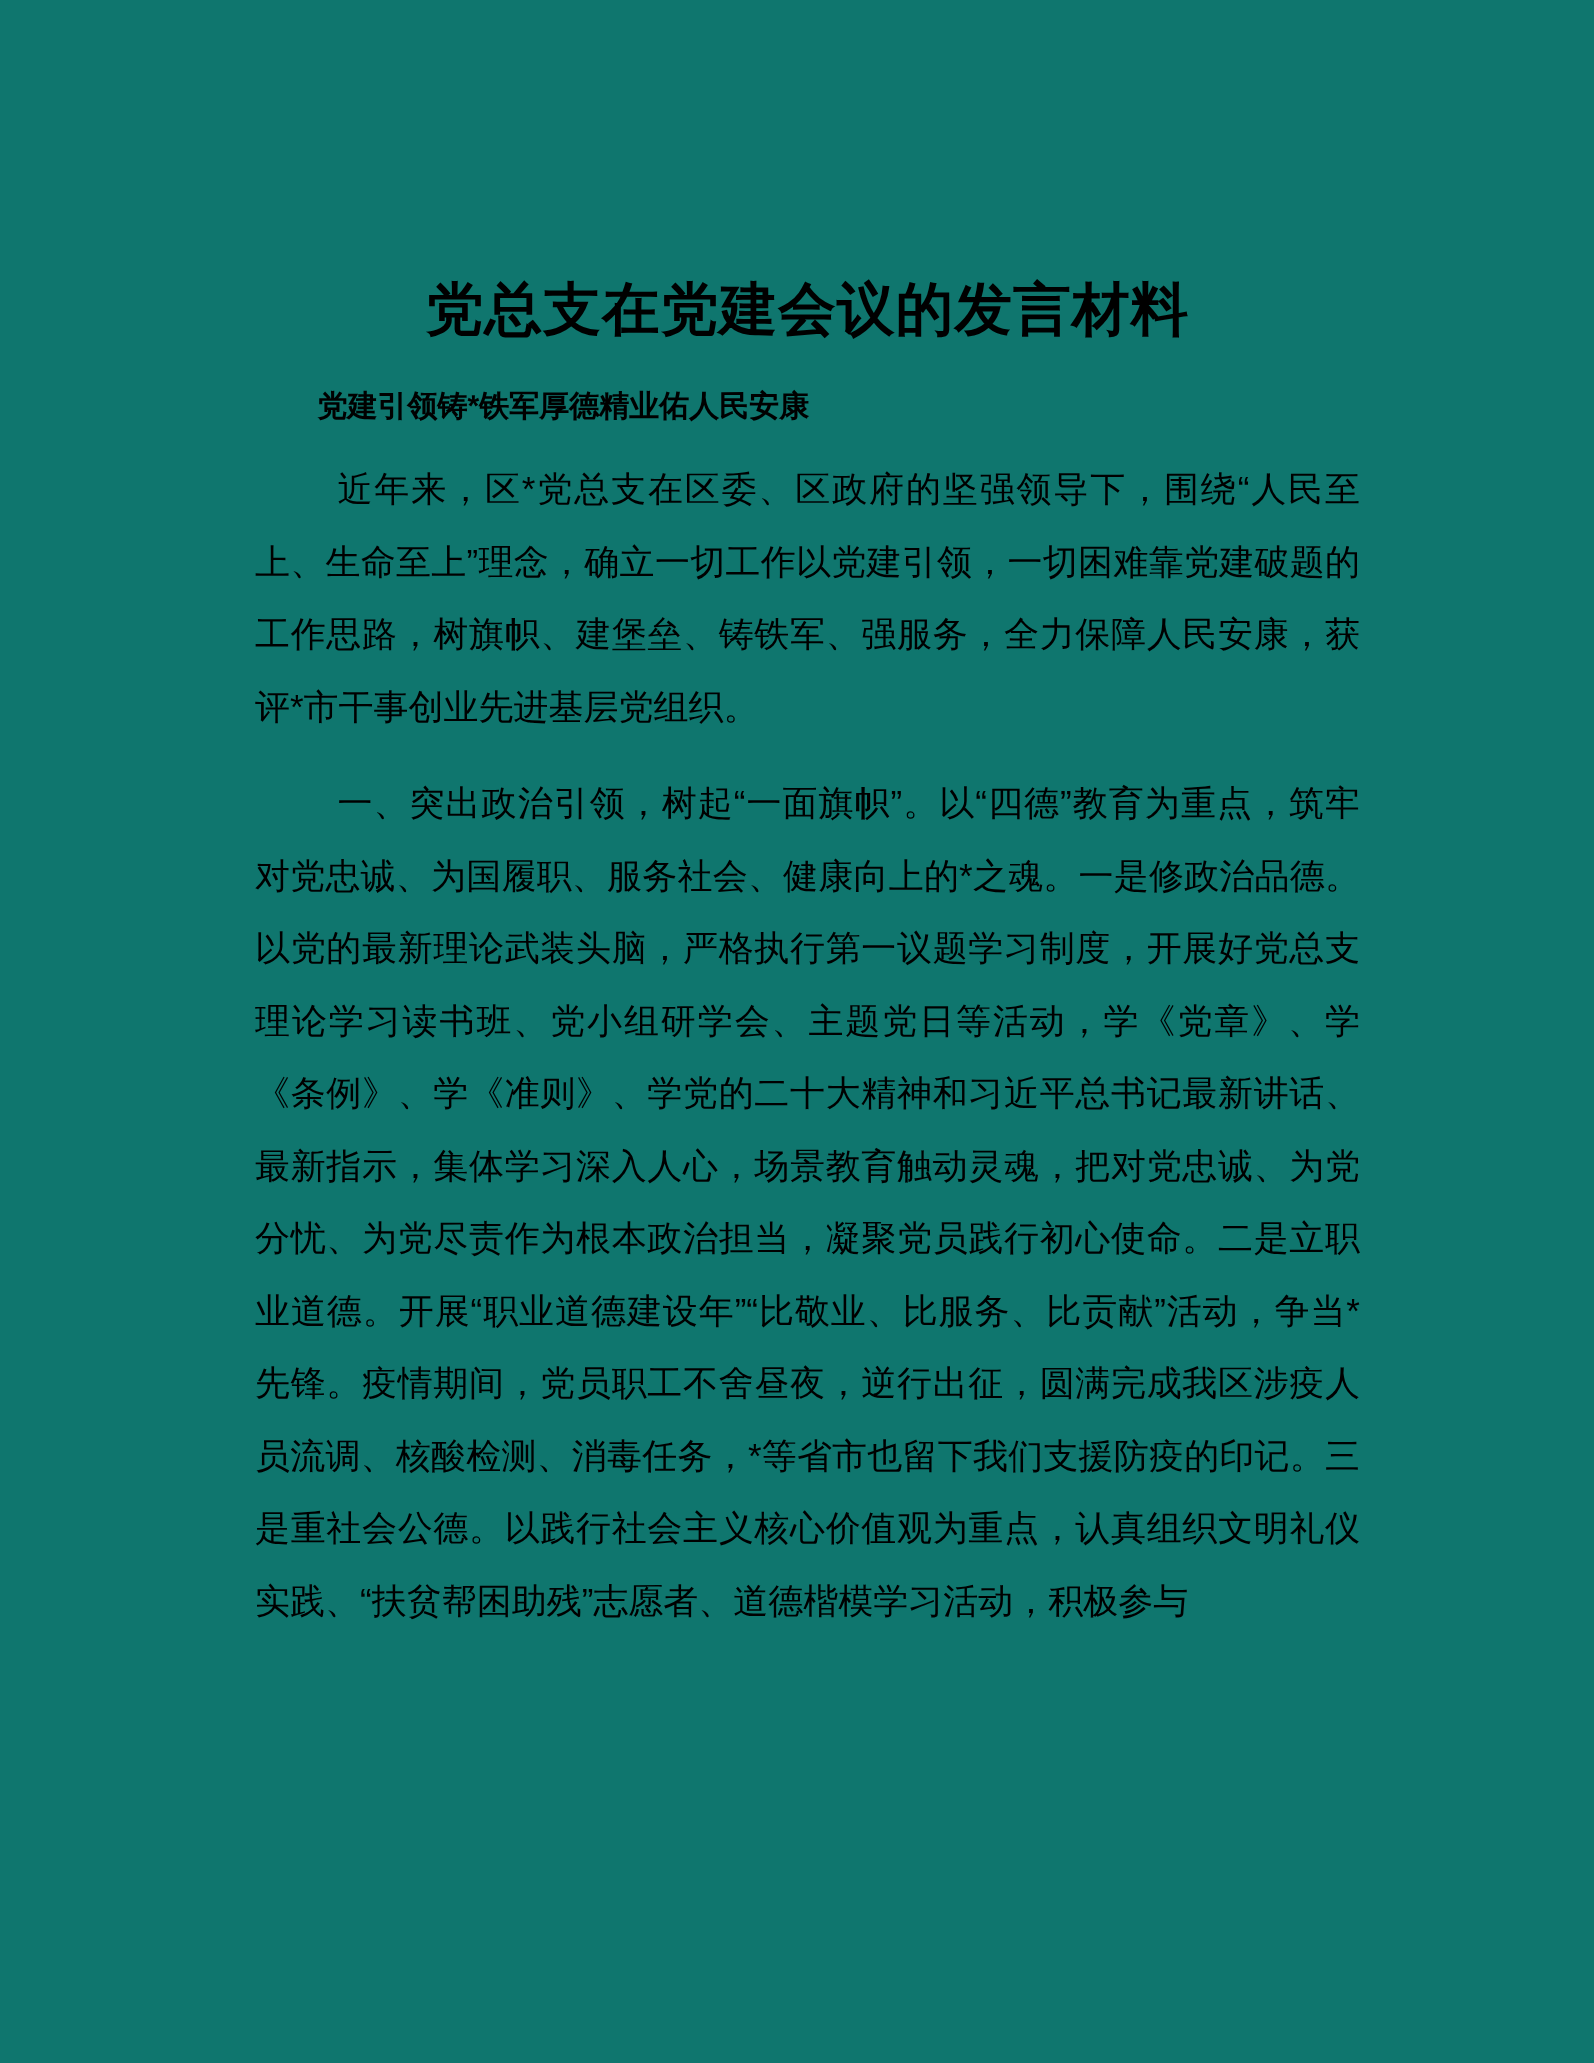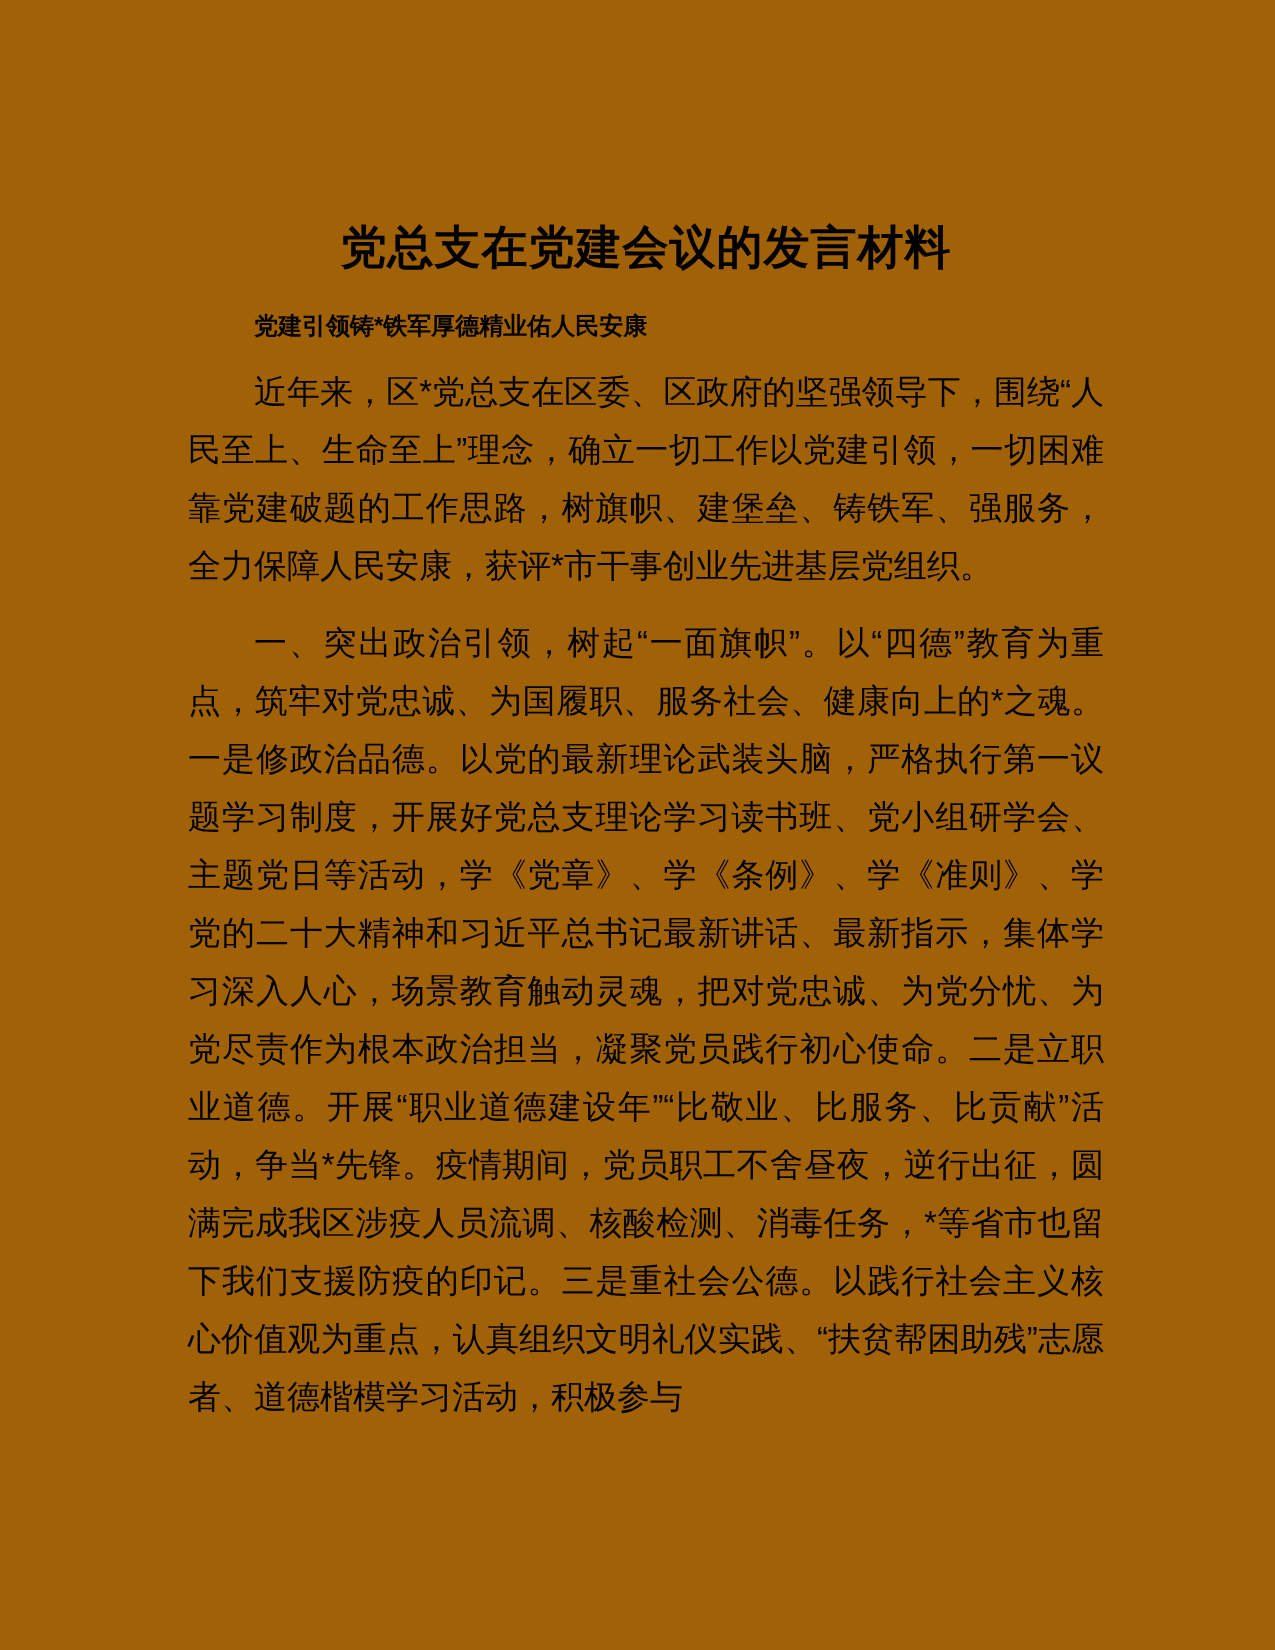--- a/index.html
+++ b/index.html
@@ -4,21 +4,21 @@
 <style>
   html, body {
     margin: 0;
     padding: 0;
     background: #ffffff;
   }
   .page {
     position: relative;
     width: 1275px;
     height: 1650px;
-    background: #a16207;
+    background: #0f766e;
     overflow: hidden;
     font-family: "Liberation Sans", sans-serif;
     color: #000000;
   }
   .content {
     position: absolute;
     left: 188px;
     top: 212px;
     width: 916px;
   }
@@ -31,22 +31,22 @@
     margin: 0;
   }
   .doc-subtitle {
     margin: 15px 0 0 0;
     font-size: 24px;
     font-weight: 700;
     line-height: 58px;
     text-indent: 66px;
   }
   .doc-para {
-    margin: 0;
-    font-size: 33px;
+    margin: 16px;
+    font-size: 28px;
     line-height: 58px;
     text-align: justify;
     text-justify: inter-ideograph;
     text-indent: 66px;
     word-break: break-all;
   }
   .doc-para.first {
     margin-top: 8px;
   }
   .doc-para.second {

